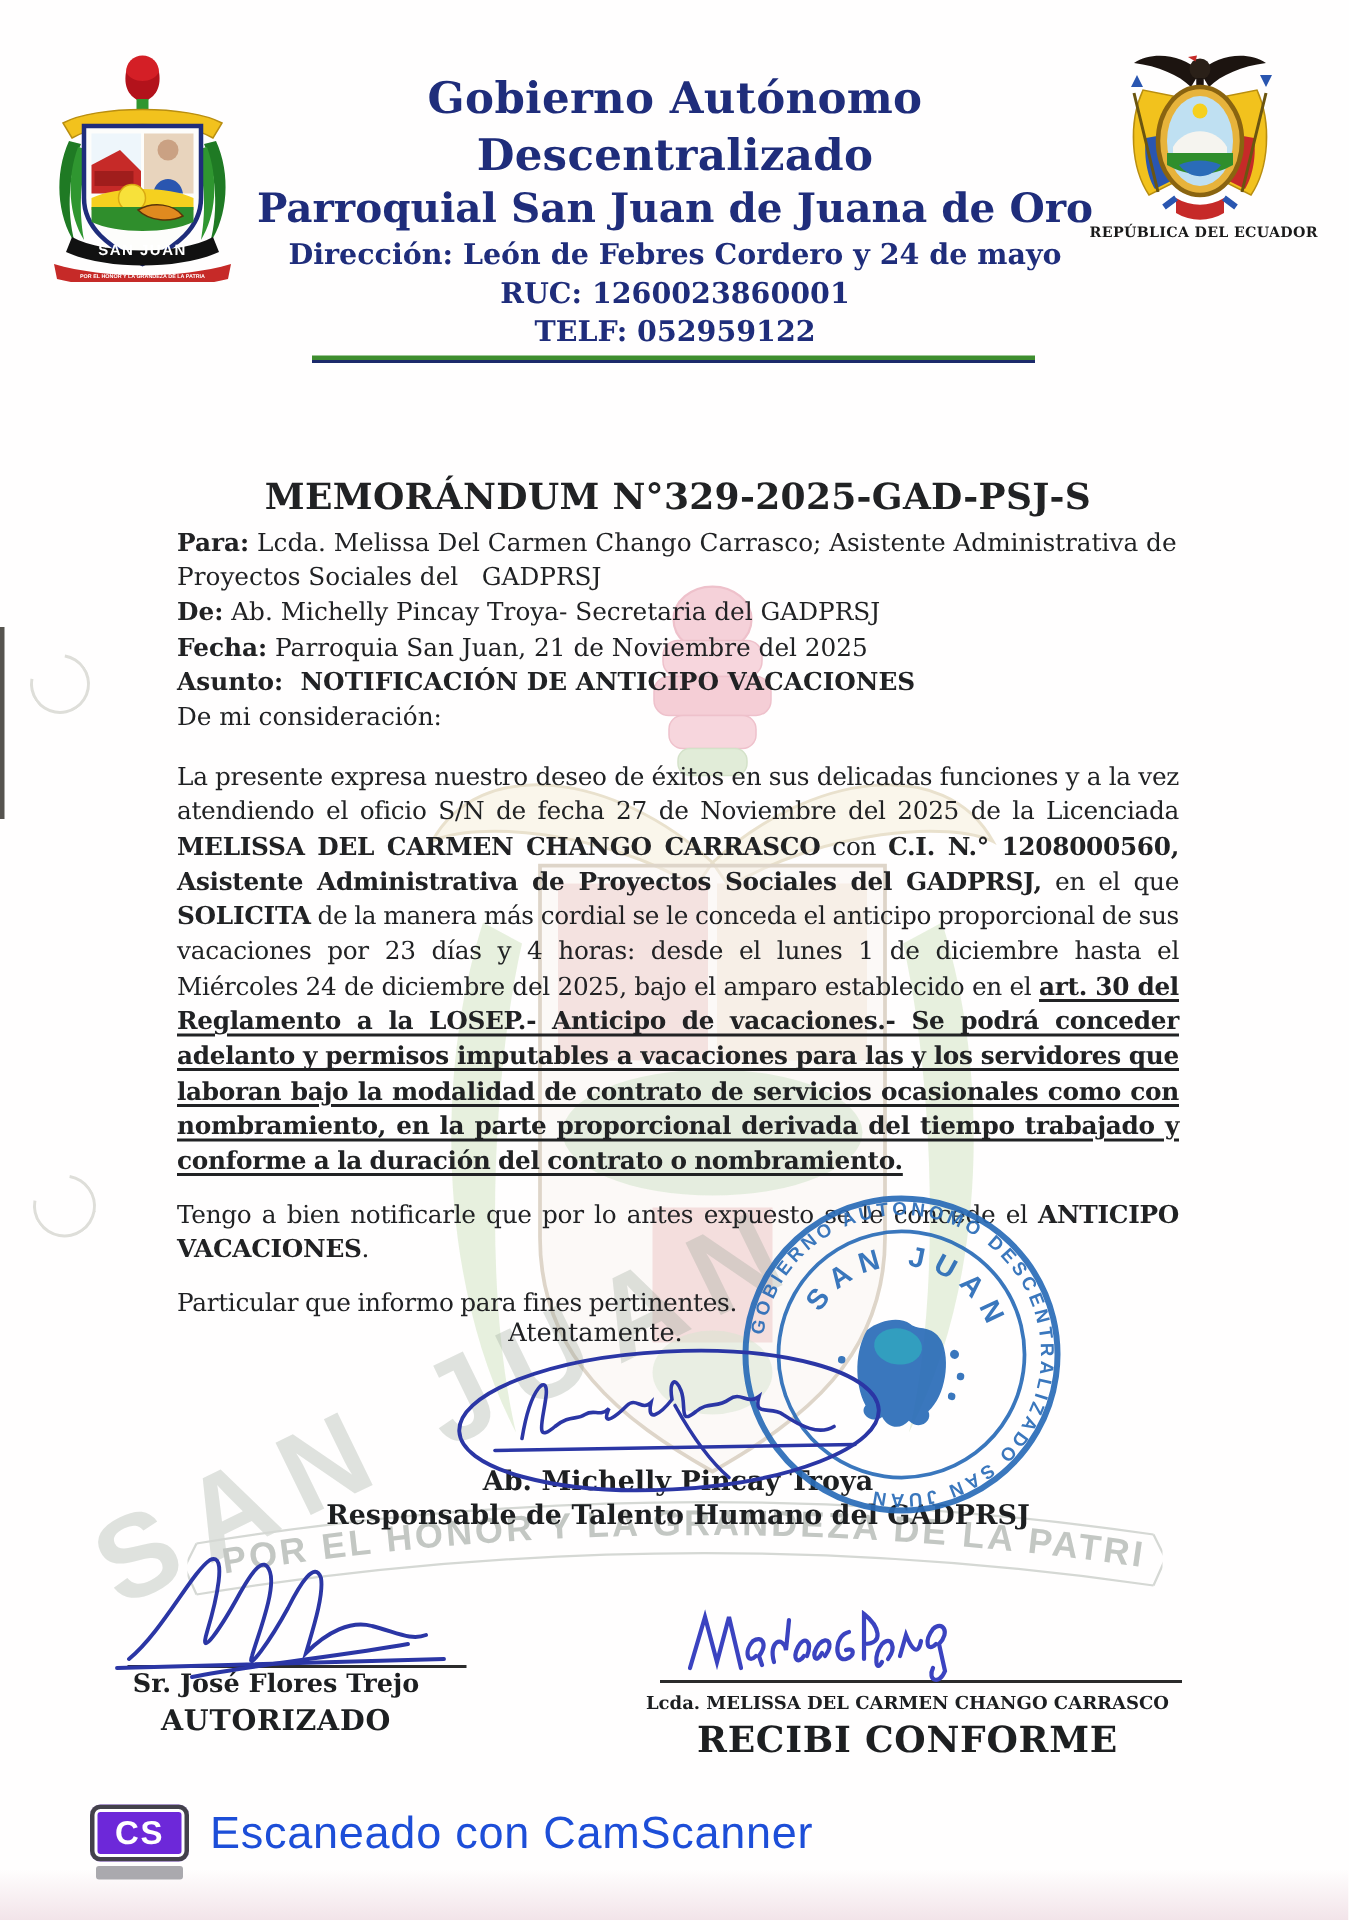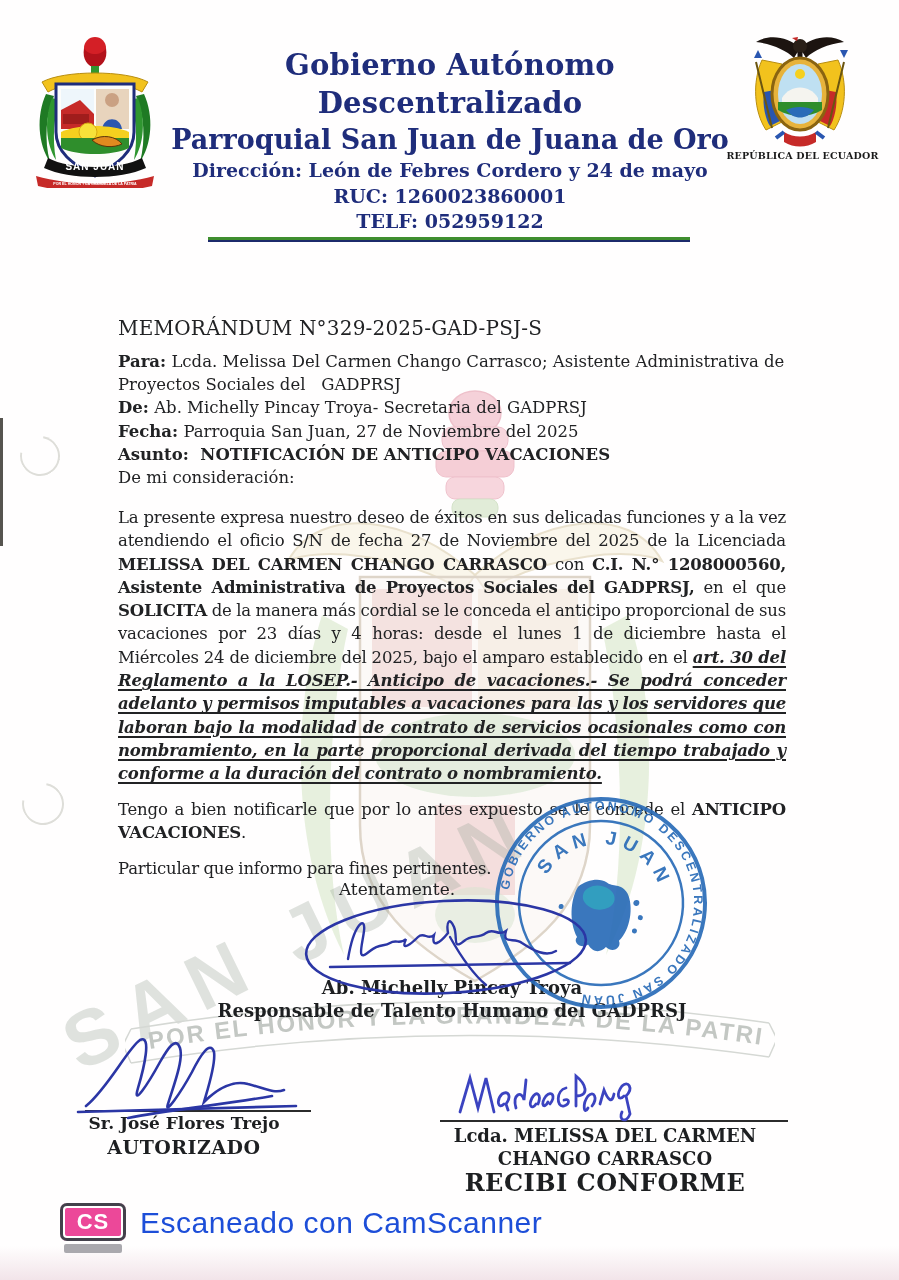--- a/index.html
+++ b/index.html
@@ -12,52 +12,52 @@
   .h2{font-size:27px;line-height:36px;}
   .h3{font-size:19px;line-height:25.5px;}
   .h3u{text-decoration:underline;text-decoration-thickness:2px;text-underline-offset:3px;}
   .dual-line{left:208px;top:237px;width:482px;}
   .dual-line .g{height:3px;background:#3f8e2f;}
   .dual-line .n{height:2px;background:#1c2a6b;}
   .seal-caption{left:725px;top:150px;width:155px;text-align:center;color:#1a1a1a;
                 font-size:9.5px;font-weight:bold;letter-spacing:.2px;}
   
   .content{left:118px;width:668px;color:#212224;z-index:3;}
-  .t-title{font-size:20px;font-weight:normal;text-align:left;letter-spacing:.2px;}
+  .t-title{font-size:24px;font-weight:bold;text-align:center;letter-spacing:.2px;}
   .fld{font-size:16.5px;line-height:23.2px;}
   .fld b{font-weight:bold;}
   .para{font-size:16.5px;line-height:23.3px;text-align:justify;
         letter-spacing:-.2px;word-spacing:-.5px;}
   .b{font-weight:bold;}
-  .iu{font-weight:bold;font-style:italic;text-decoration:underline;
+  .iu{font-weight:bold;text-decoration:underline;
       text-decoration-thickness:1.5px;text-underline-offset:2.5px;}
   .pre{white-space:pre-wrap;}
   .closing{font-size:17px;text-align:center;transform:translateX(-55px);}
   .sigblock{left:118px;top:977px;width:668px;text-align:center;font-weight:bold;
             font-size:18px;line-height:22.5px;color:#1d1f21;z-index:3;}
   .sign-left{left:56px;top:1112px;width:256px;text-align:center;color:#1d1f21;z-index:3;}
   .sign-left .nm{font-size:17px;font-weight:bold;line-height:23px;}
   .sign-left .rl{font-size:19px;font-weight:bold;letter-spacing:.5px;line-height:24px;}
   .sign-right{left:420px;top:1124px;width:370px;text-align:center;color:#1d1f21;z-index:3;}
-  .sign-right .nm{font-size:18px;font-weight:bold;line-height:23px;}
+  .sign-right .nm{font-size:12px;font-weight:bold;line-height:23px;}
   .sign-right .rl{font-size:24px;font-weight:bold;letter-spacing:.5px;line-height:25px;}
   .sigline{background:#2b2b2b;height:2px;z-index:3;}
   
   .wm{z-index:1;pointer-events:none;}
   .wm-diag{left:40px;top:880px;width:560px;font-family:"Liberation Sans",sans-serif;
            font-weight:bold;font-size:78px;letter-spacing:14px;color:rgba(150,162,150,.30);
            transform:rotate(-26deg);}
   
   .punch{border:2px solid #deded9;border-radius:50%;border-top-color:transparent;}
   .edge-strip{left:0;top:418px;width:3px;height:128px;background:#56544f;}
   .bottom-tint{left:0;top:1246px;width:899px;height:34px;
                background:linear-gradient(to bottom, rgba(242,228,233,0), #f2e4e9);}
   
   .cs-badge{left:60px;top:1203px;width:66px;height:50px;z-index:3;}
-  .cs-top{height:38px;background:#ec4899;border-radius:7px;color:#fff;
+  .cs-top{height:38px;background:#6d28d9;border-radius:7px;color:#fff;
           font-family:"Liberation Sans",sans-serif;font-weight:bold;font-size:22px;
           display:flex;align-items:center;justify-content:center;letter-spacing:1px;
           box-shadow:inset 0 0 0 3px #43414b, inset 0 0 0 5px #ffffff;text-align:center;}
   .cs-bottom{height:9px;background:#aaa9ae;margin:3px 4px 0;border-radius:2px;}
   .cs-text{left:140px;top:1206px;font-family:"Liberation Sans",sans-serif;
            font-size:30px;color:#1d4ed8;letter-spacing:.5px;z-index:3;}
 </style>
 </head>
 <body>
 
@@ -183,21 +183,21 @@
   </g>
 </svg>
 
 <div class="abs seal-caption">REPÚBLICA DEL ECUADOR</div>
 
 <div class="abs content t-title" style="top:316px;">MEMORÁNDUM N°329-2025-GAD-PSJ-S</div>
 
 <div class="abs content fld" style="top:350px;">
   <div><b>Para:</b><span class="pre"> Lcda. Melissa Del Carmen Chango Carrasco; Asistente Administrativa de Proyectos Sociales del   GADPRSJ</span></div>
   <div><b>De:</b><span class="pre"> Ab. Michelly Pincay Troya- Secretaria del GADPRSJ</span></div>
-  <div><b>Fecha:</b><span class="pre"> Parroquia San Juan, 27 de Noviembre del 2025</span></div>
+  <div><b>Fecha:</b><span class="pre"> Parroquia San Juan, 21 de Noviembre del 2025</span></div>
   <div><b>Asunto:</b><b><span class="pre">  NOTIFICACIÓN DE ANTICIPO VACACIONES</span></b></div>
   <div>De mi consideración:</div>
 </div>
 
 <div class="abs content para" style="top:506px;">
   <span>La presente expresa nuestro deseo de éxitos en sus delicadas funciones y a la vez atendiendo el oficio S/N de fecha 27 de Noviembre del 2025 de la Licenciada </span><span class="b">MELISSA DEL CARMEN CHANGO CARRASCO</span><span> con </span><span class="b">C.I. N.° 1208000560, Asistente Administrativa de Proyectos Sociales del  GADPRSJ,</span><span> en el que </span><span class="b">SOLICITA</span><span> de la manera más cordial se le conceda el anticipo proporcional de sus vacaciones por 23 días y 4 horas: desde el lunes 1 de diciembre hasta el Miércoles 24 de diciembre del 2025, bajo el amparo establecido en el </span><span class="iu">art. 30 del Reglamento a la LOSEP.- Anticipo de vacaciones.- Se podrá conceder adelanto y permisos imputables a vacaciones para las y los servidores que laboran bajo la modalidad de contrato de servicios ocasionales como con nombramiento, en la parte proporcional derivada del tiempo trabajado y conforme a la duración del contrato o nombramiento.</span>
 </div>
 
 <div class="abs content para" style="top:798px;">
   <span>Tengo a bien notificarle que por lo antes expuesto se le concede el </span><span class="b">ANTICIPO VACACIONES</span><span>.</span>

